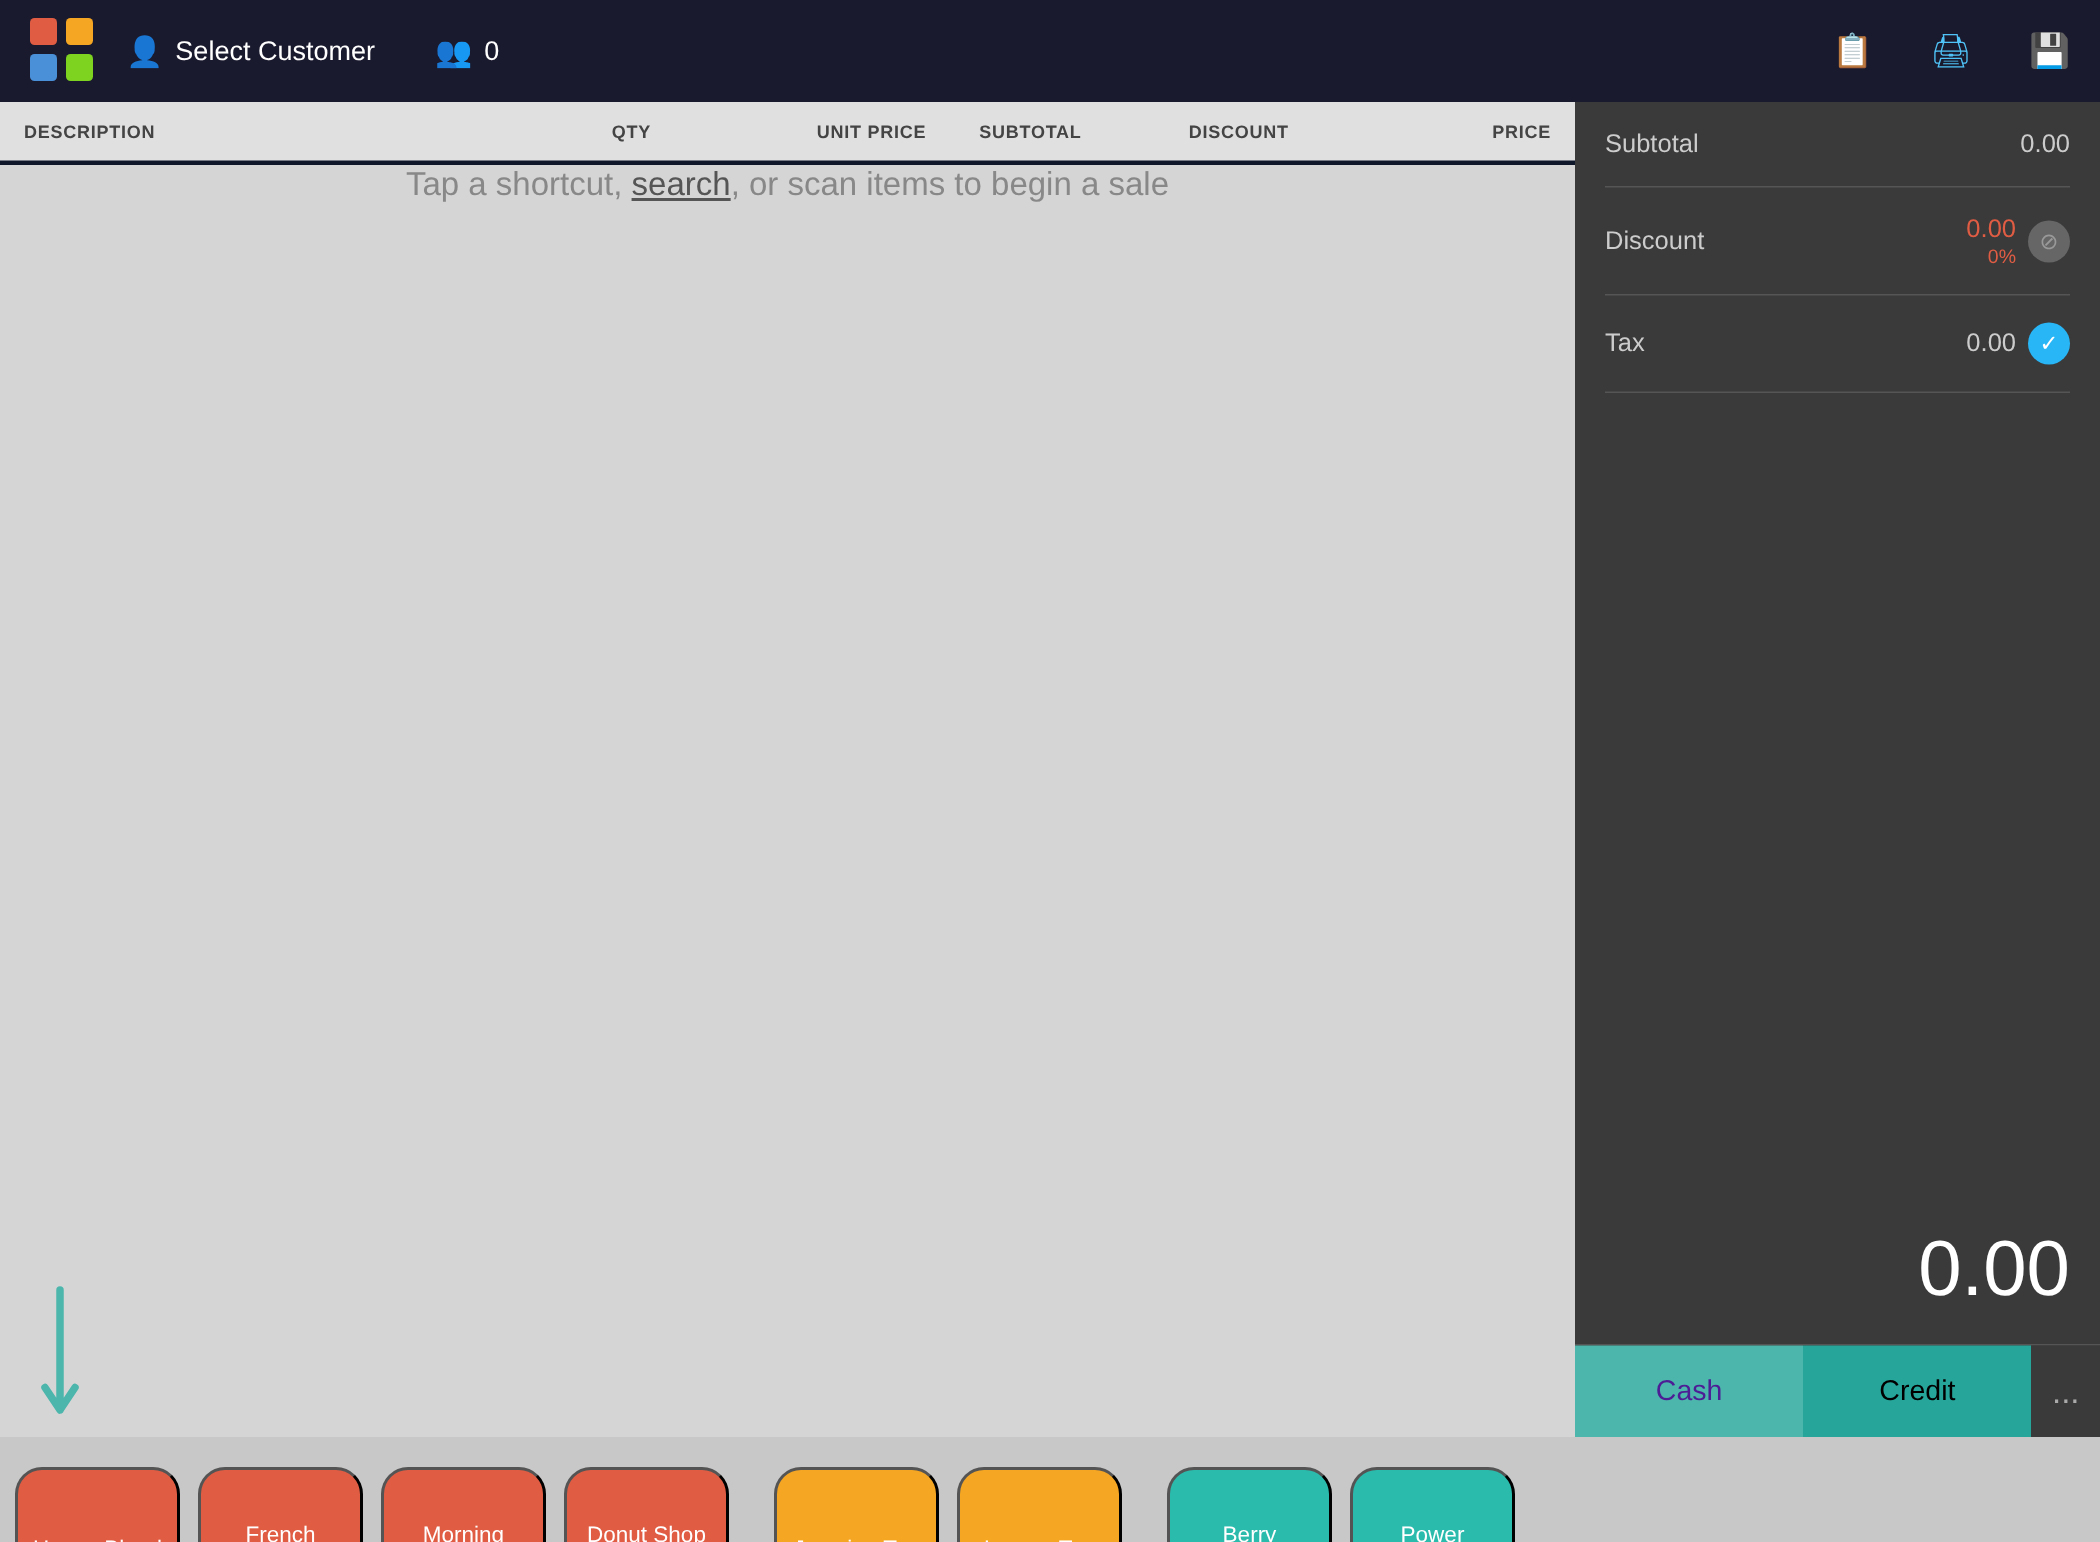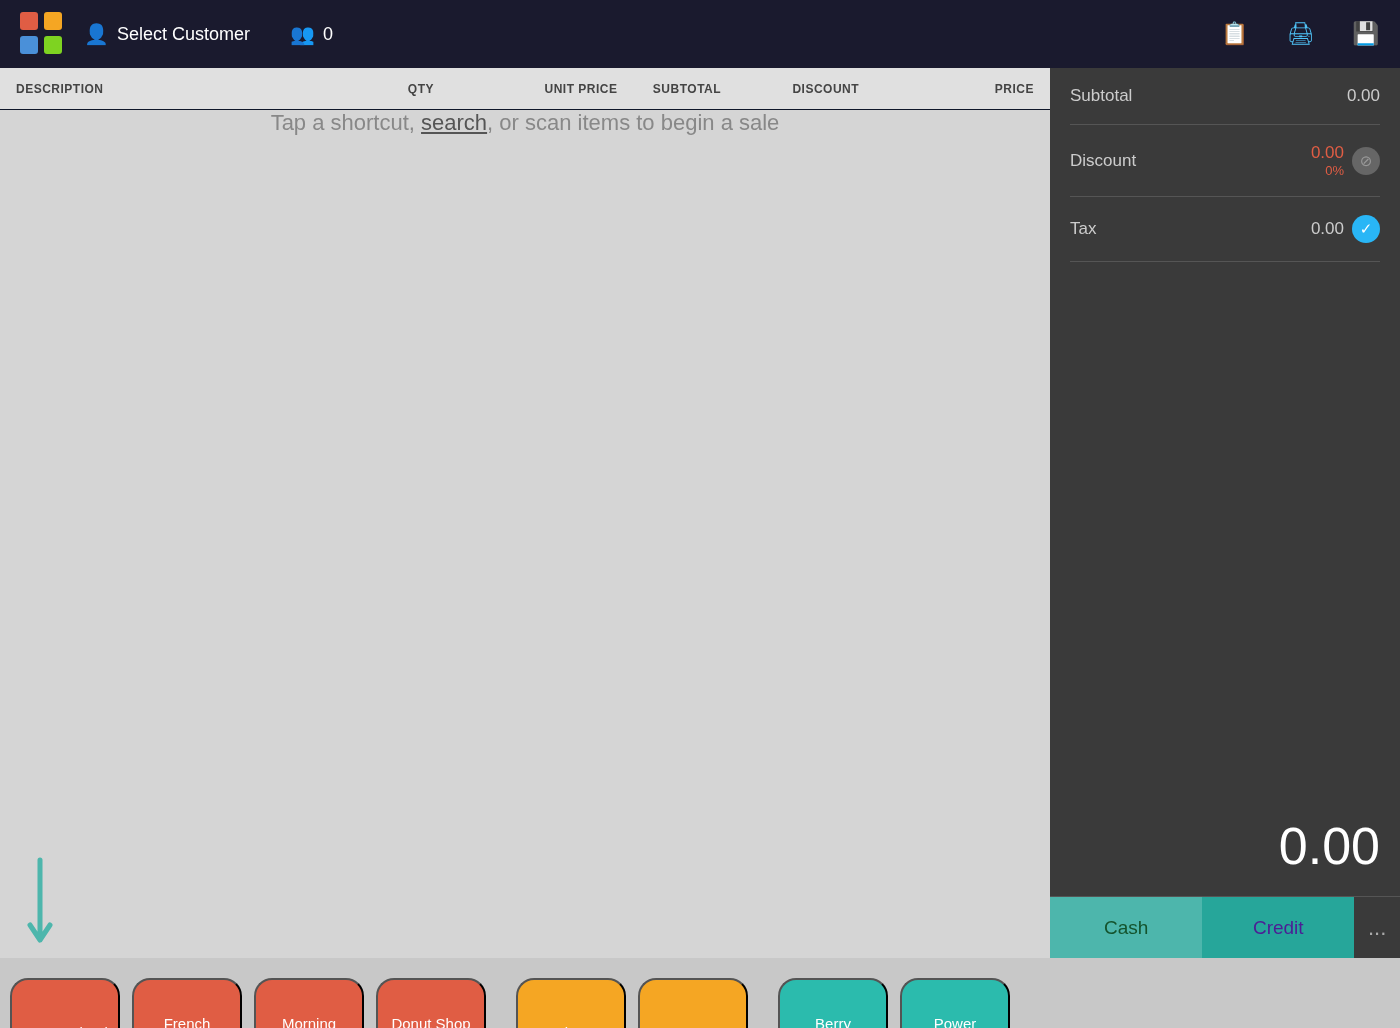--- a/index.html
+++ b/index.html
@@ -51,21 +51,21 @@
       background: #d8d8d8;
     }
 
     
     .table-header {
       background: #e0e0e0;
       height: 42px;
       display: flex;
       align-items: center;
       padding: 0 16px;
-      border-bottom: 1px solid #0f172a;
+      border-bottom: 3px solid #0f172a;
       font-size: 12px;
       font-weight: 700;
       color: #444;
       letter-spacing: 0.5px;
     }
     .col-desc { flex: 3; }
     .col-qty { flex: 1; text-align: center; }
     .col-unit { flex: 1.2; text-align: right; }
     .col-sub { flex: 1.2; text-align: center; }
     .col-disc { flex: 1.2; text-align: center; }
@@ -150,22 +150,22 @@
       border-top: 1px solid #555;
     }
     .payment-btn {
       flex: 1;
       display: flex; align-items: center; justify-content: center;
       font-size: 19px;
       font-weight: 400;
       cursor: pointer;
       border: none; outline: none;
     }
-    .payment-btn-cash { background: #4db6ac; color: #14532d; }
-    .payment-btn-credit { background: #26a69a; color: #4c1d95; }
+    .payment-btn-cash { background: #4db6ac; color: #4c1d95; }
+    .payment-btn-credit { background: #26a69a; color: #000000; }
     .payment-btn-more {
       background: #3a3a3a; color: #aaa; font-size: 22px; flex: 0.3;
     }
 
     
     .shortcuts-area {
       height: 370px;
       background: #c8c8c8;
       display: flex;
       gap: 0;

